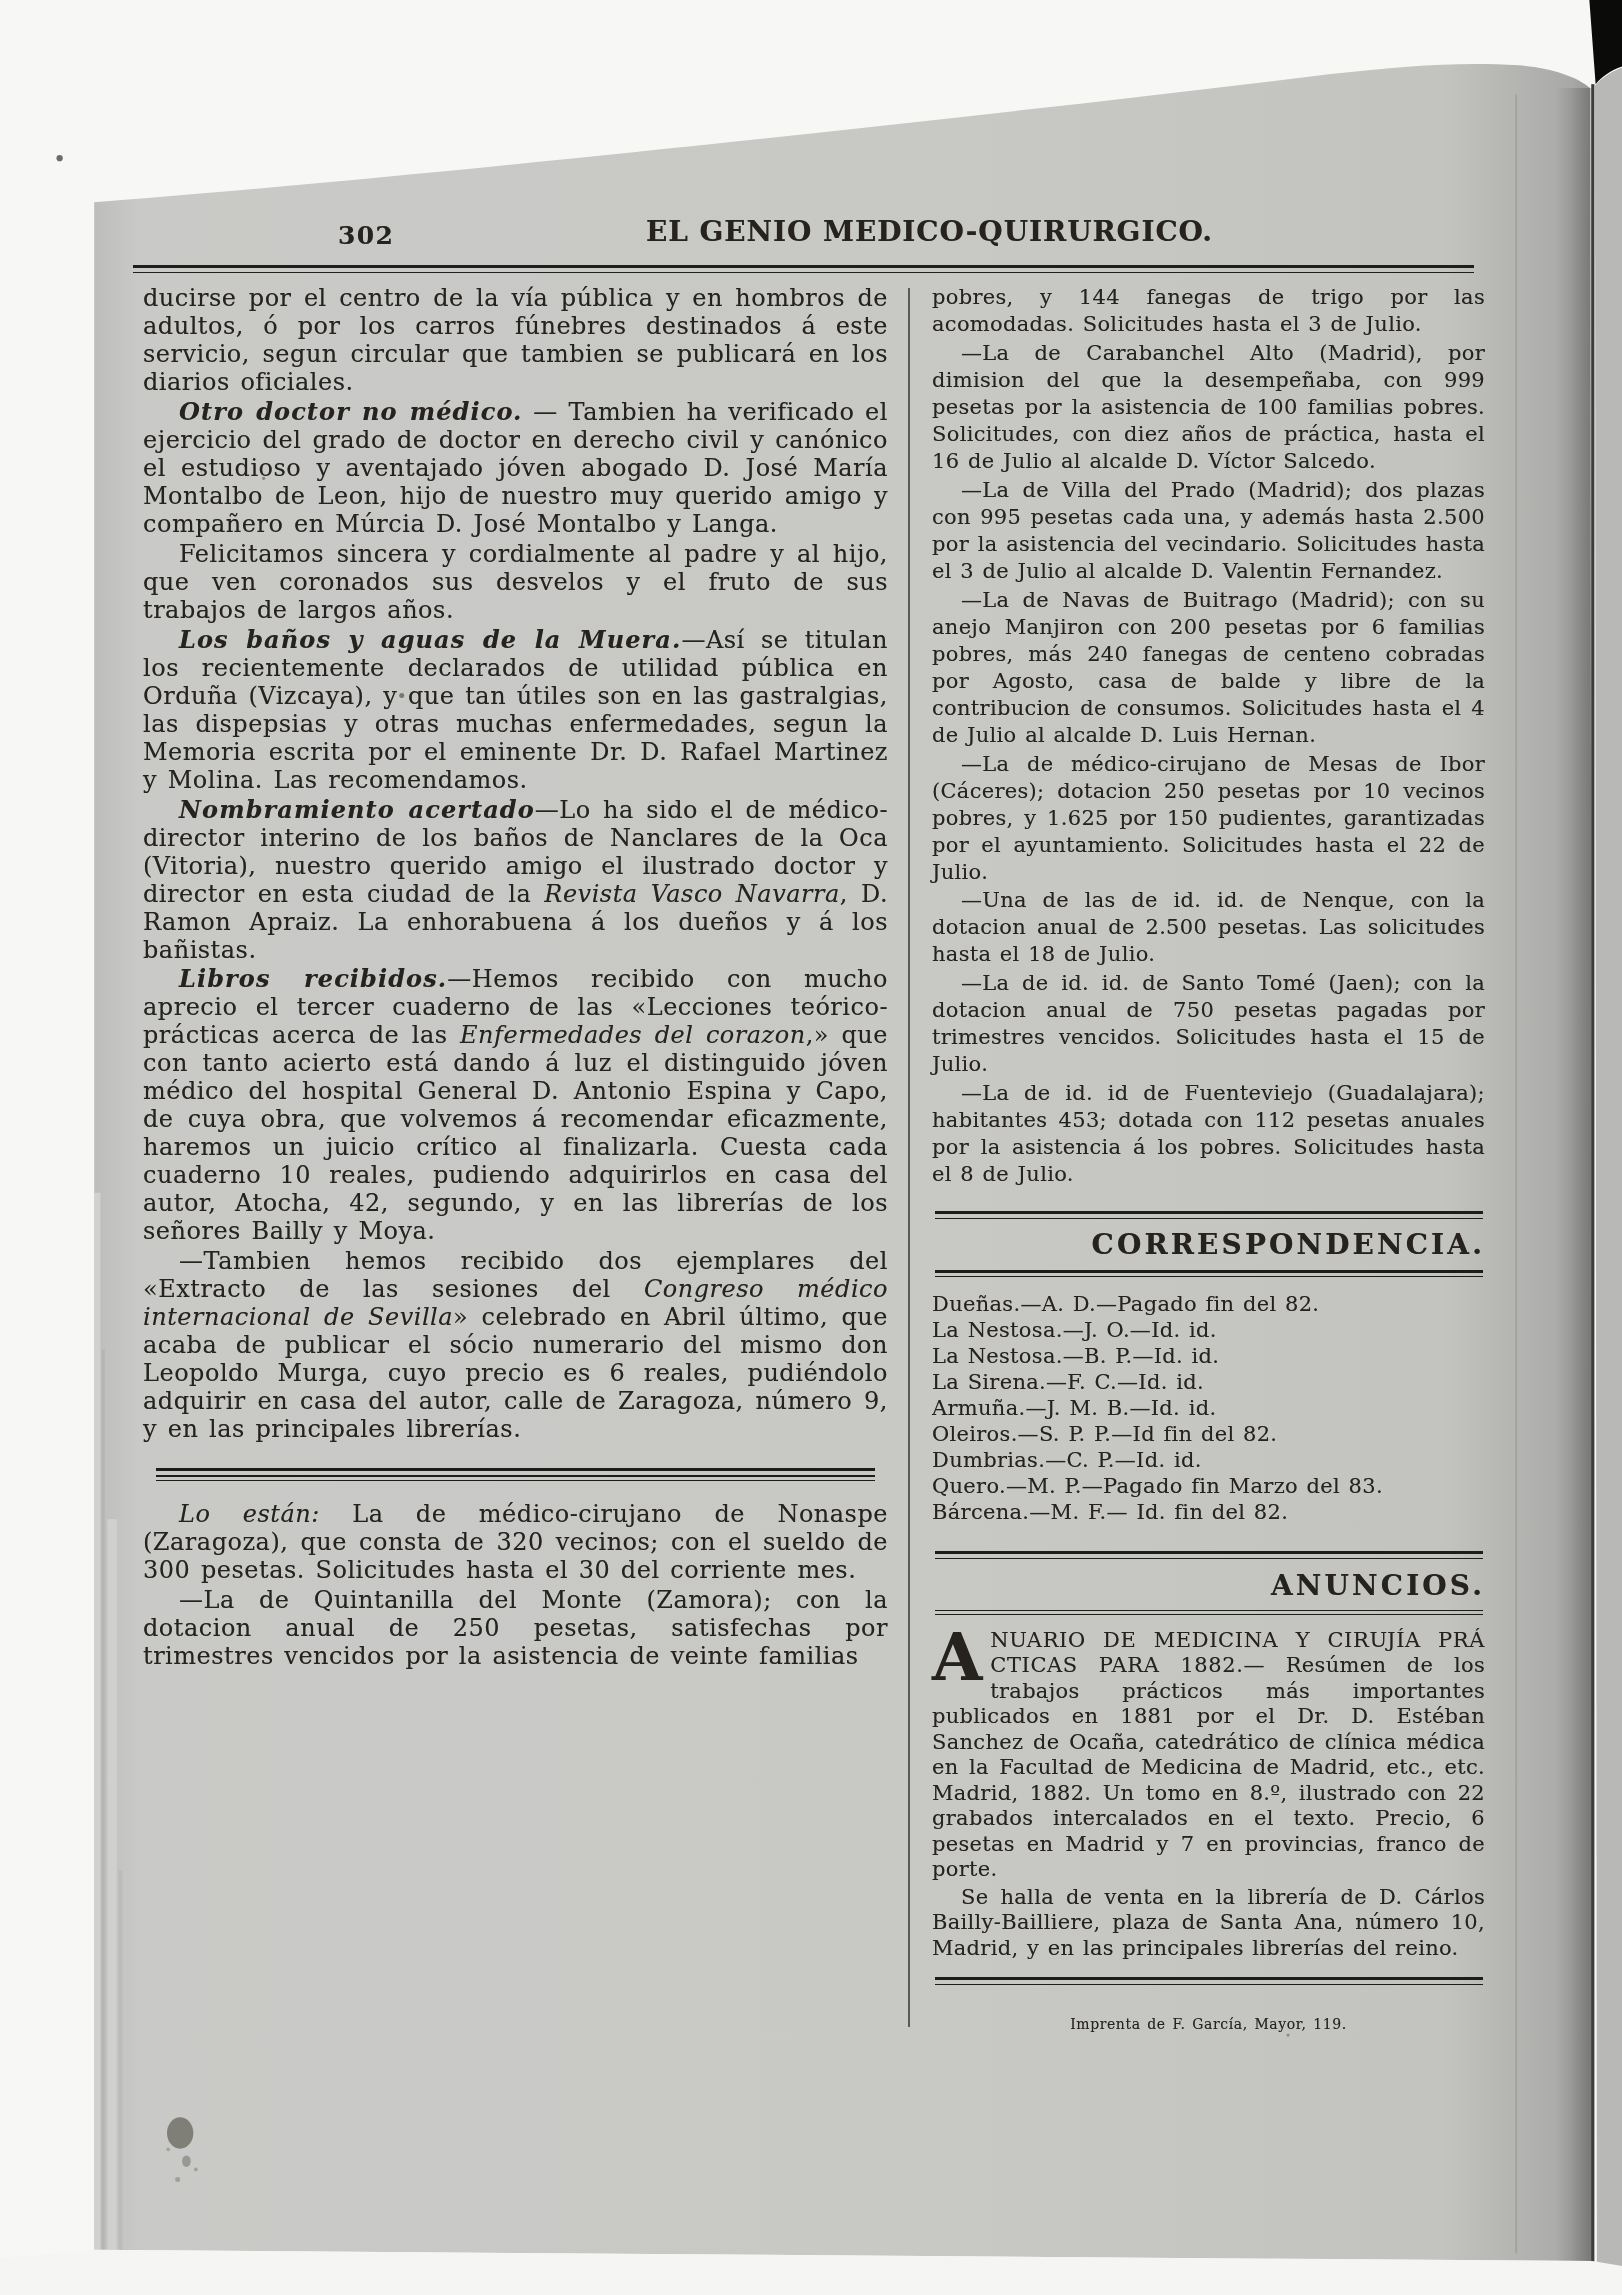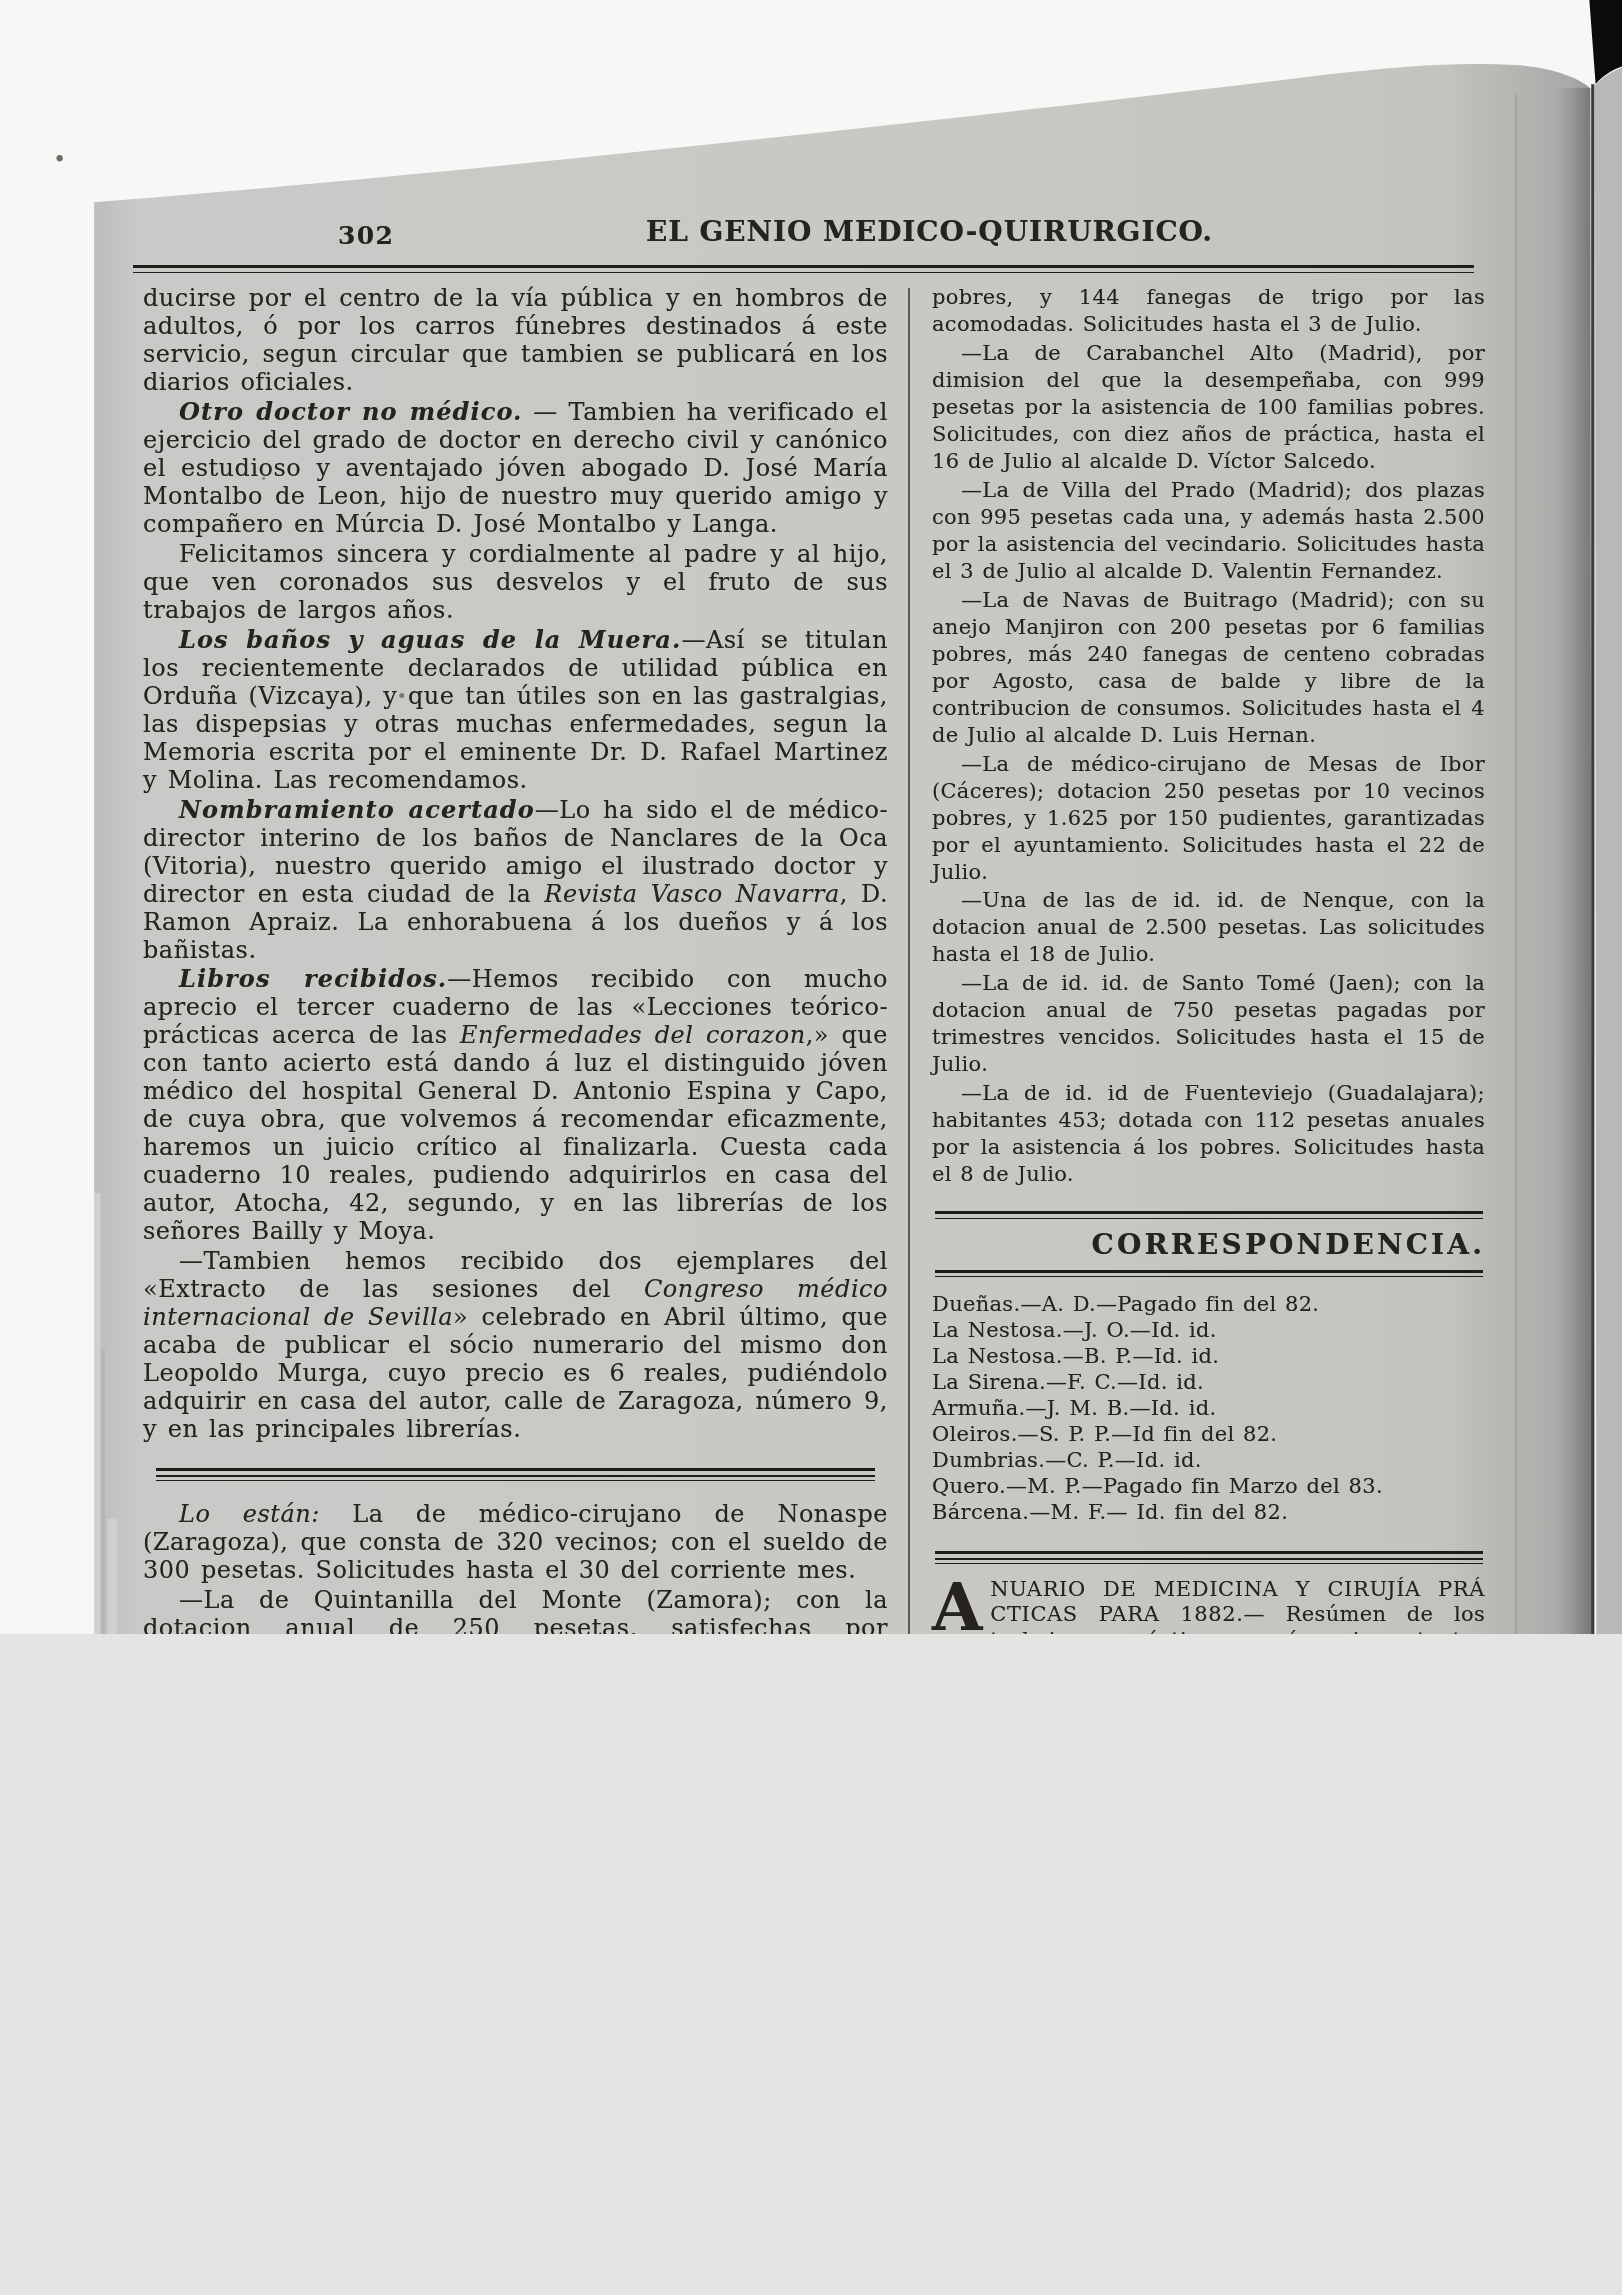--- a/index.html
+++ b/index.html
@@ -1,16 +1,16 @@
 <!DOCTYPE html>
 <html style="font-size:10px"><head>
 <meta charset="utf-8">
 <style>
   html,body{margin:0;padding:0;background:#e4e4e2;}
-  #canvas{position:relative;width:1622px;height:1634px;overflow:hidden;
+  #canvas{position:relative;width:1622px;height:2295px;overflow:hidden;
           background:#f7f7f5;font-family:"DejaVu Serif","Liberation Serif",serif;
           color:#26231f;}
   #bg-svg{position:absolute;left:0;top:0;z-index:0;}
   .txt{position:absolute;z-index:2;}
   #page-number{left:338px;top:221px;font-size:25px;font-weight:600;letter-spacing:1.3px;}
   #journal-title{left:540px;top:215px;width:779px;text-align:center;font-size:28px;
                  font-weight:700;letter-spacing:0.9px;white-space:nowrap;}
   #header-rule{left:133px;top:265px;width:1341px;height:3.8px;
                border-top:3.1px solid #1e1e1a;border-bottom:1.9px solid #1e1e1a;}
   #column-divider{left:908px;top:288px;width:1.9px;height:1739px;background:#34342f;opacity:.75;}
@@ -137,20 +137,21 @@
         <p class="corr">La Nestosa.—B. P.—Id. id.</p>
         <p class="corr">La Sirena.—F. C.—Id. id.</p>
         <p class="corr">Armuña.—J. M. B.—Id. id.</p>
         <p class="corr">Oleiros.—S. P. P.—Id fin del 82.</p>
         <p class="corr">Dumbrias.—C. P.—Id. id.</p>
         <p class="corr">Quero.—M. P.—Pagado fin Marzo del 83.</p>
         <p class="corr">Bárcena.—M. F.— Id. fin del 82.</p>
       </div>
 
     <div class="rule-dbl m-r3"></div>
+    <div class="sec-head">ANUNCIOS.</div>
     <div class="rule-thin m-r4"></div>
     <div id="anuncios-wrap">
         <p><span class="seg-drop">A</span><span class="seg-caps">NUARIO DE MEDICINA Y CIRUJÍA PRÁ CTICAS PARA 1882.—</span><span> Resúmen de los trabajos prácticos más importantes publicados en 1881 por el Dr. D. Estéban Sanchez de Ocaña, catedrático de clínica médica en la Facultad de Medicina de Madrid, etc., etc. Madrid, 1882. Un tomo en 8.º, ilustrado con 22 grabados intercalados en el texto. Precio, 6 pesetas en Madrid y 7 en provincias, franco de porte.</span></p>
         <p class="ind"><span>Se halla de venta en la librería de D. Cárlos Bailly-Bailliere, plaza de Santa Ana, número 10, Madrid, y en las principales librerías del reino.</span></p>
       </div>
 
     <div class="rule-dbl m-r5"></div>
     <div class="imprint">Imprenta de F. García, Mayor, 119.</div>
   </div>
 

